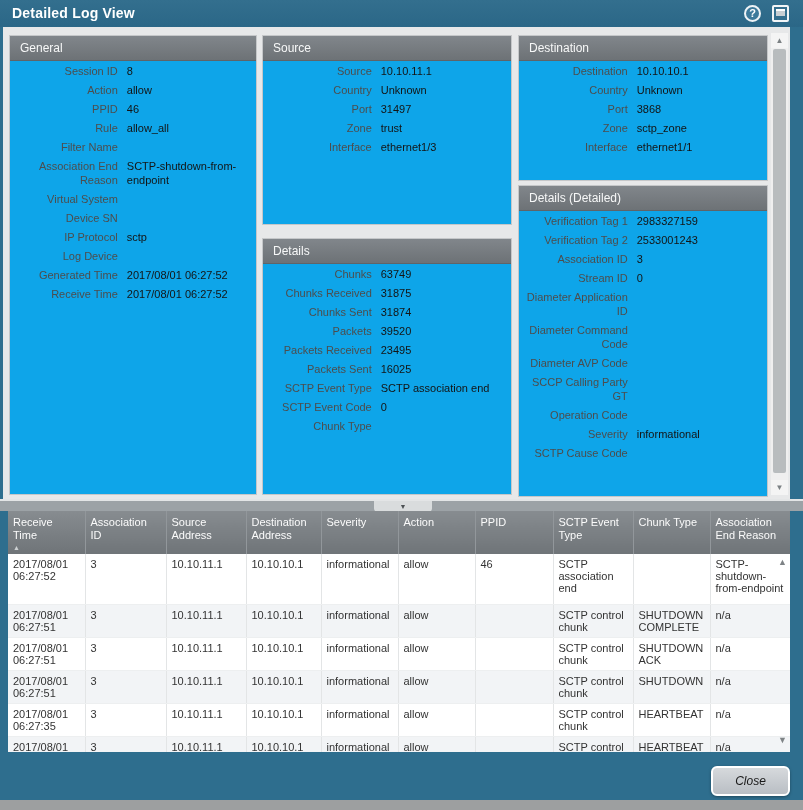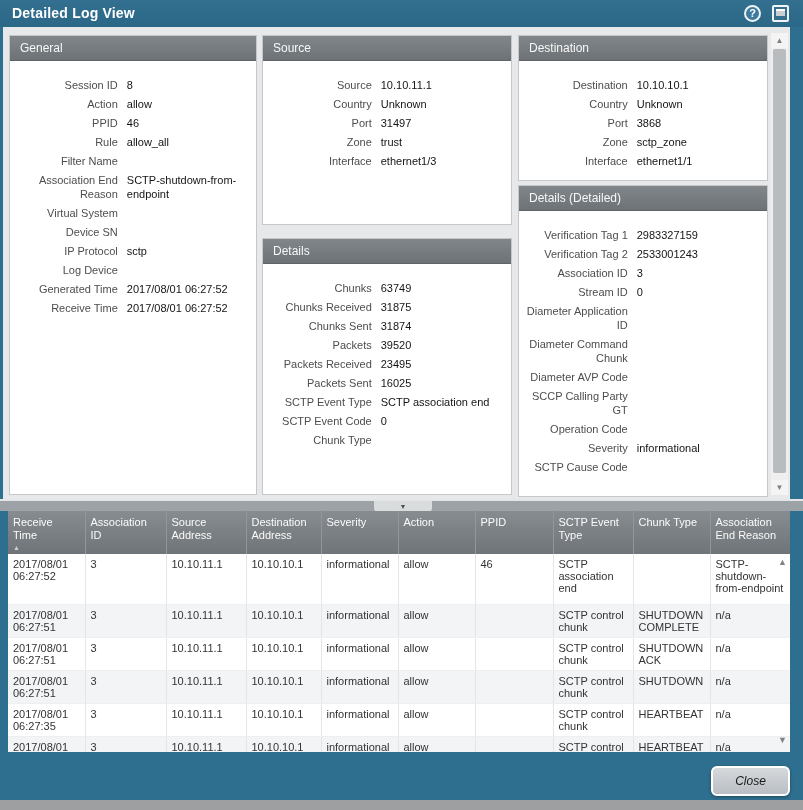--- a/index.html
+++ b/index.html
@@ -13,24 +13,24 @@
   .tb-icon { position:absolute; top:5px; width:17px; height:17px; cursor:pointer; }
   .tb-help { right:42px; border-radius:50%; background:#3d7a9b; border:2px solid #eef3f6;
     color:#fff; font-size:11px; font-weight:bold; text-align:center; line-height:13px; }
   .tb-window { right:14px; border:2px solid #f2f5f7; border-radius:2px; background:#356f8e; }
   .tb-window .inner { margin:2px; height:7px; background:#c9cfd3; border-top:2px solid #fff; }
 
   
   #content { position:absolute; top:27px; left:0; width:803px; height:472px; background:#2e6e8e; }
   #content-bg { position:absolute; left:3px; top:0; width:787px; height:472px; background:#e7e8e9; }
 
-  .panel { position:absolute; background:#ffffff; border:1px solid #c5c7c9; }
+  .panel { position:absolute; background:#0ea5e9; border:1px solid #c5c7c9; }
   .panel-header { height:25px; line-height:25px; padding:0 10px; color:#f7f8f8; font-size:12px;
     background:linear-gradient(#81868b,#6d7276); border-bottom:1px solid #5f6468; }
-  .panel-body { padding:17px 7px 4px 4px; }
+  .panel-body { padding:3px 7px 4px 4px; }
   .field { display:flex; margin-bottom:5px; font-size:11px; }
   .flabel { flex:0 0 48%; text-align:right; color:#4d4d4d; padding-right:9px; line-height:14px; }
   .fvalue { flex:1; color:#141414; line-height:14px; overflow-wrap:break-word; }
 
   #panel-general   { left:9px;   top:8px;   width:248px; height:460px; }
   #panel-source    { left:262px; top:8px;   width:250px; height:190px; }
   #panel-details   { left:262px; top:211px; width:250px; height:257px; }
   #panel-dest      { left:518px; top:8px;   width:250px; height:146px; }
   #panel-details2  { left:518px; top:158px; width:250px; height:312px; }
 
@@ -264,21 +264,21 @@
         </div>
       <div class="field">
           <div class="flabel">Stream ID</div>
           <div class="fvalue">0</div>
         </div>
       <div class="field">
           <div class="flabel">Diameter Application ID</div>
           <div class="fvalue"></div>
         </div>
       <div class="field">
-          <div class="flabel">Diameter Command Chunk</div>
+          <div class="flabel">Diameter Command Code</div>
           <div class="fvalue"></div>
         </div>
       <div class="field">
           <div class="flabel">Diameter AVP Code</div>
           <div class="fvalue"></div>
         </div>
       <div class="field">
           <div class="flabel">SCCP Calling Party GT</div>
           <div class="fvalue"></div>
         </div>

